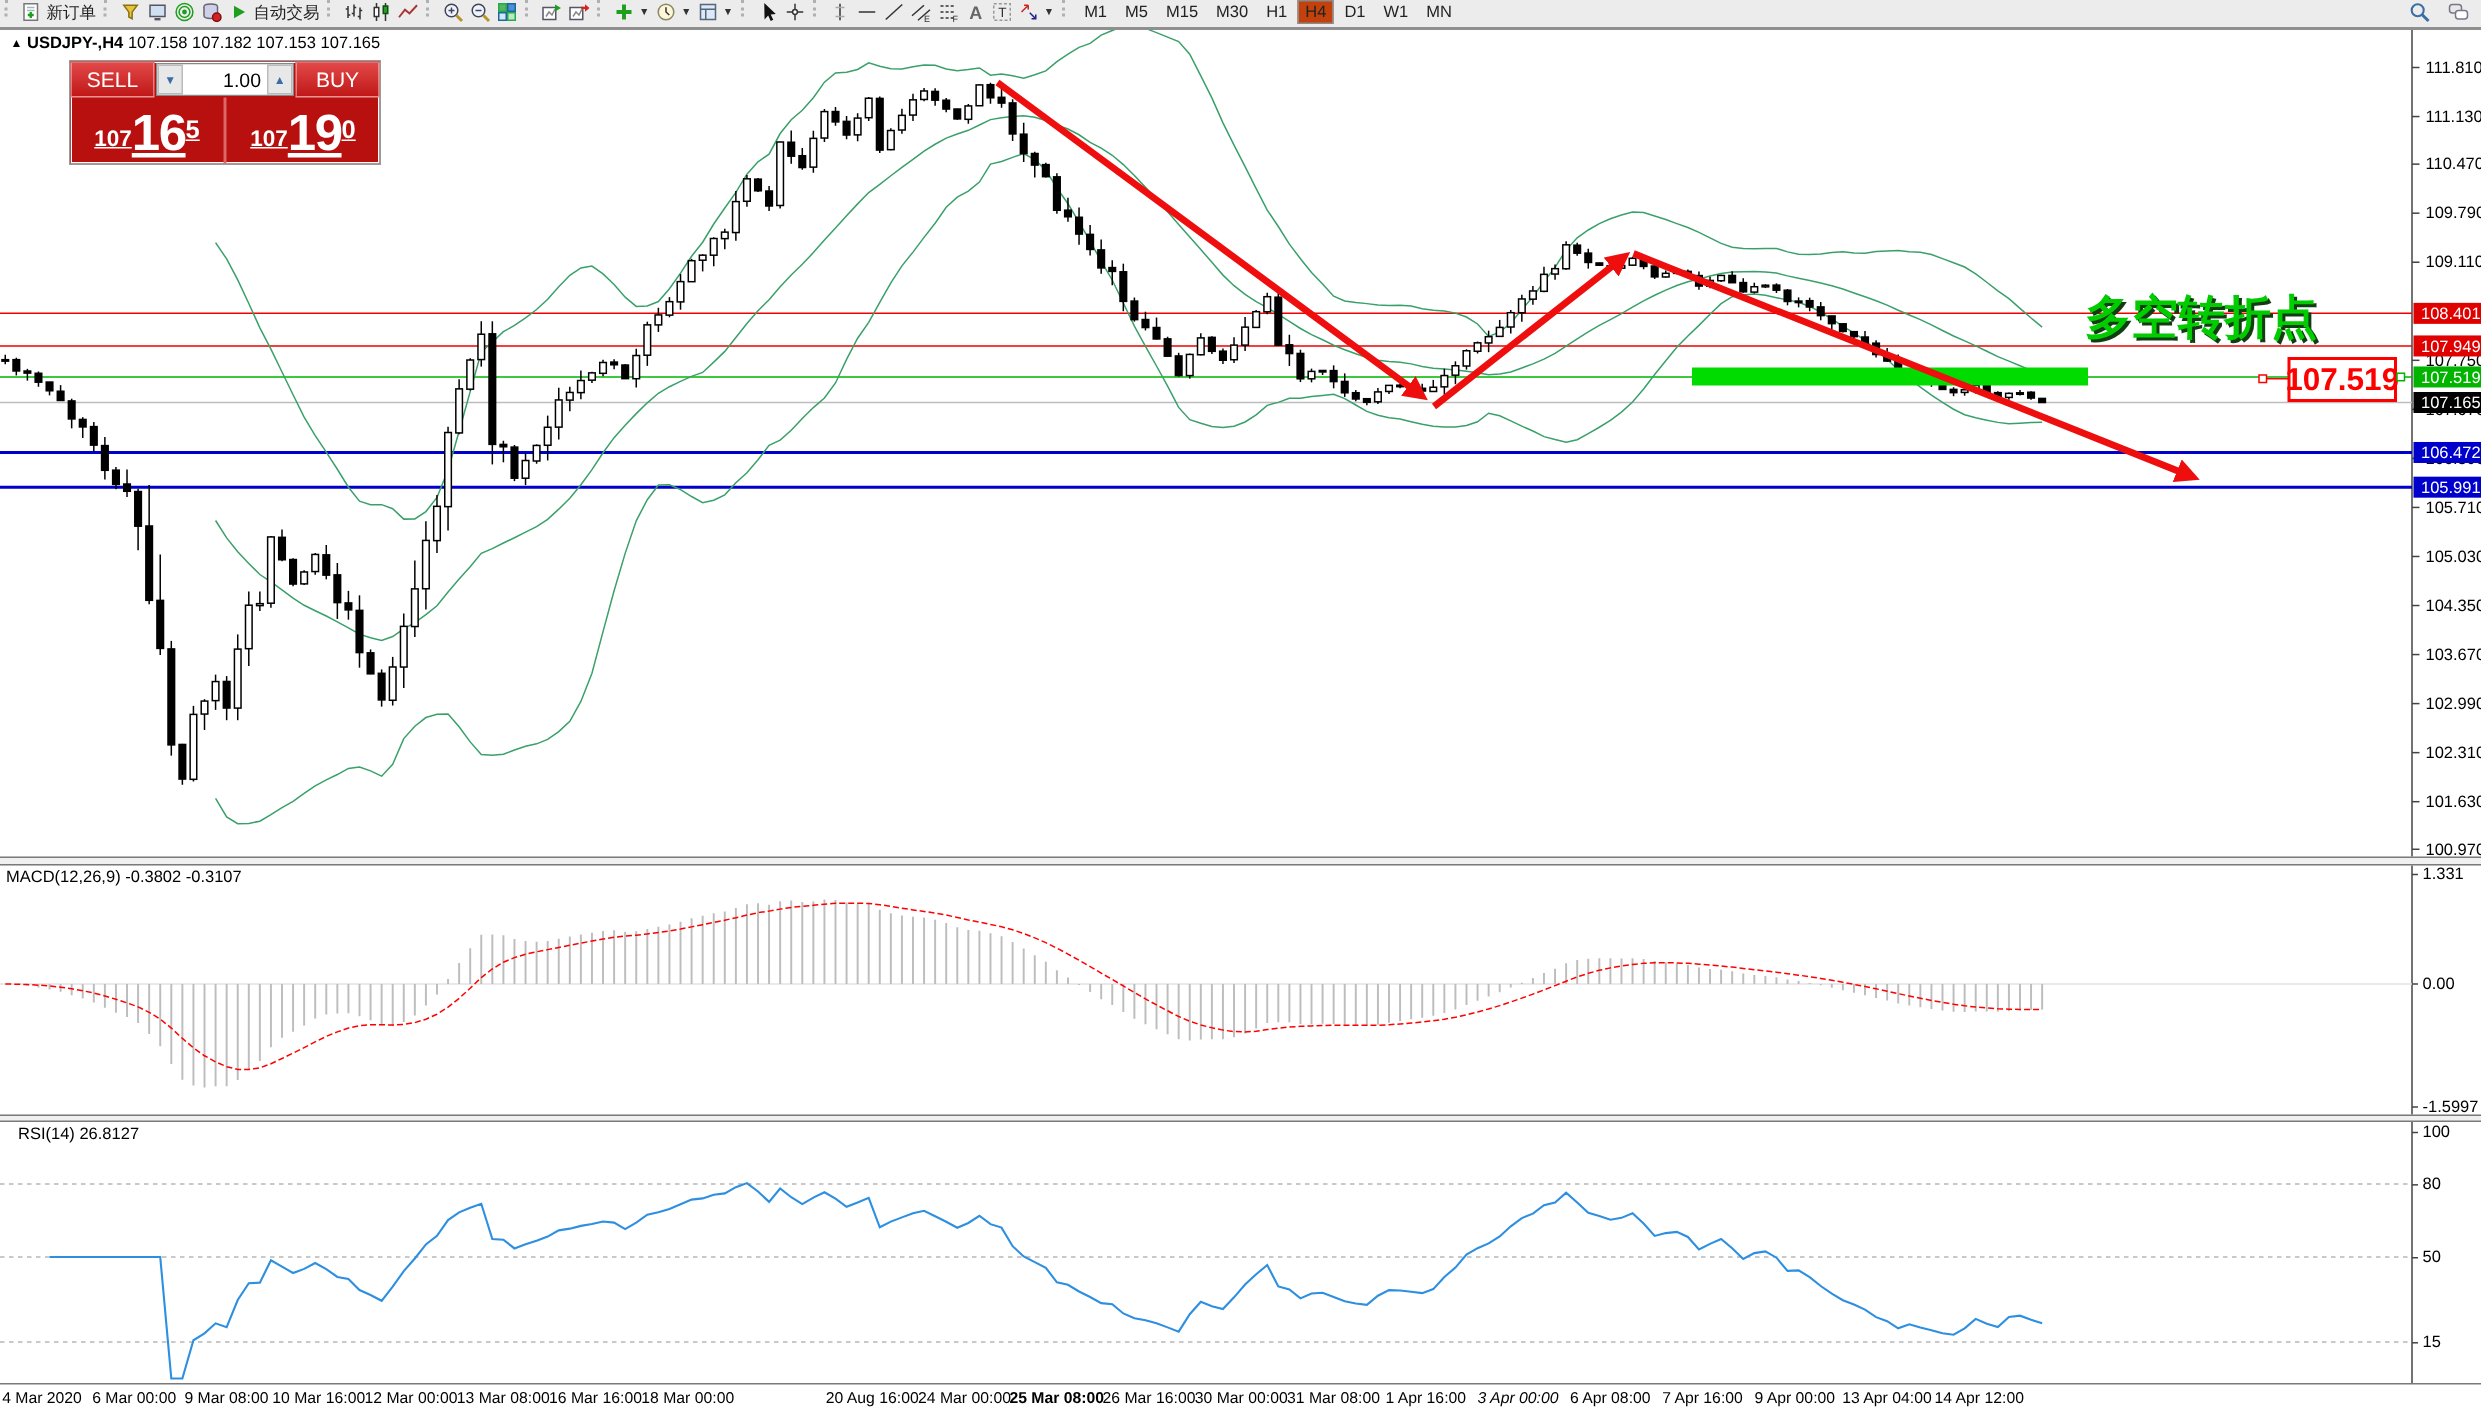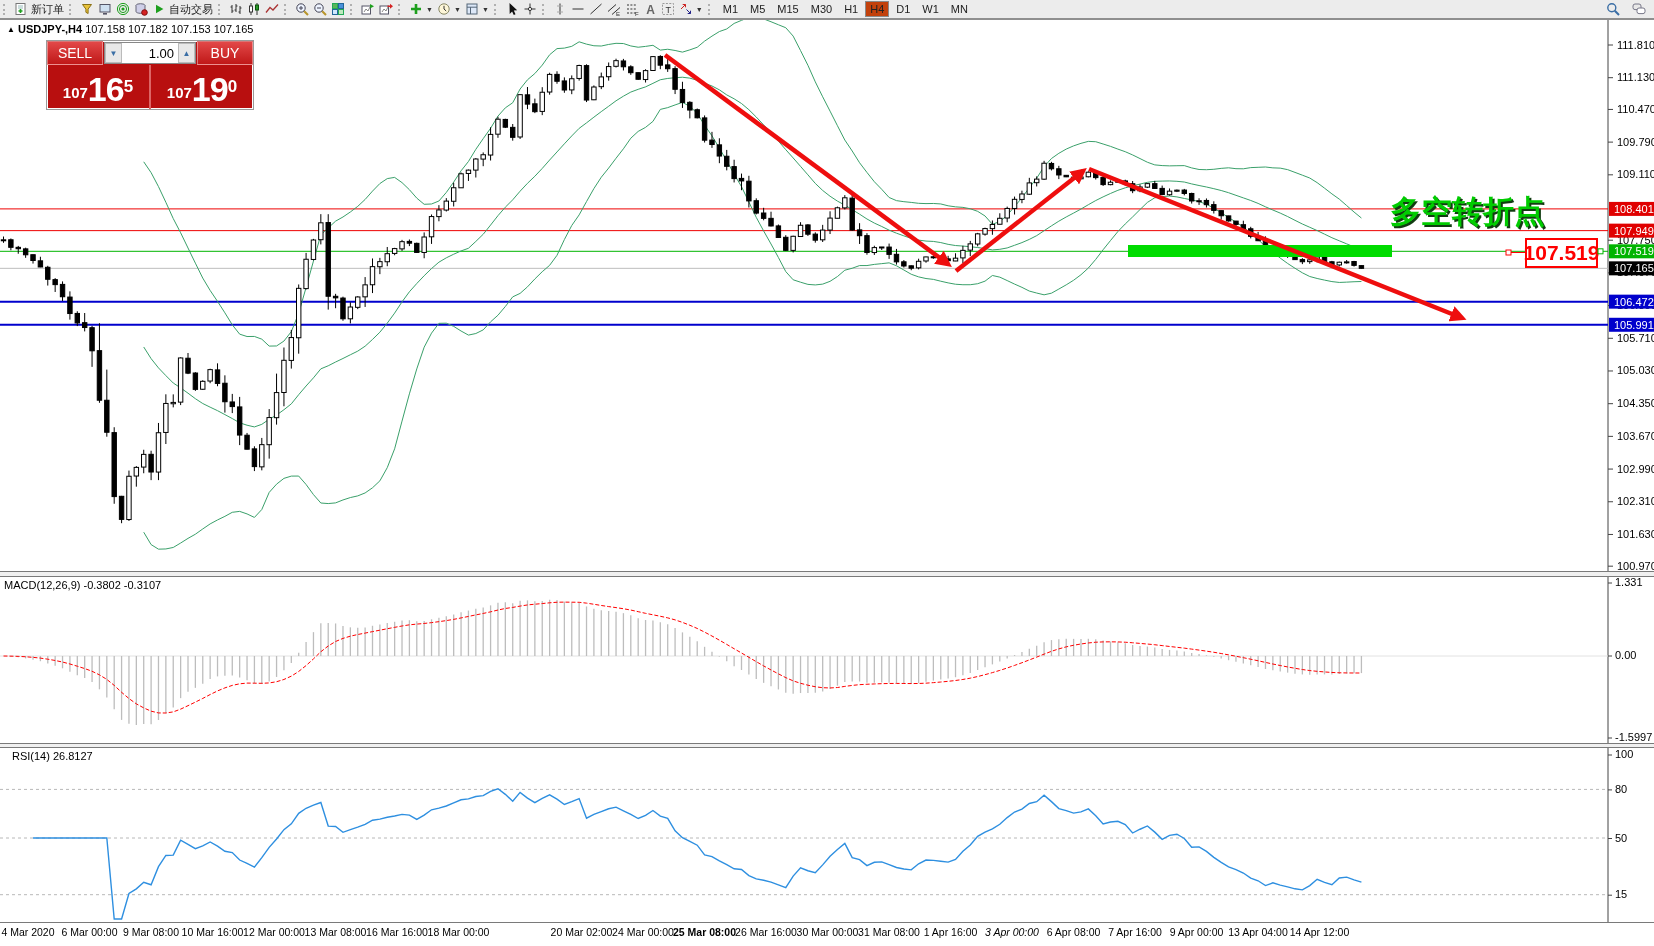--- a/index.html
+++ b/index.html
@@ -1,20 +1,20 @@
 <!DOCTYPE html>
 <html><head>
 <meta charset="utf-8">
 <style>
   html,body{margin:0;padding:0;}
   body{width:1654px;height:946px;position:relative;overflow:hidden;background:#ffffff;
        font-family:"Liberation Sans",sans-serif;-webkit-font-smoothing:none;}
   
   #toolbar{position:absolute;top:0;left:0;width:1654px;height:18px;background:#ececec;
-           border-bottom:2px solid #8f8f8f;display:flex;align-items:center;z-index:30;font-size:11px;color:#222;}
+           border-bottom:2px solid #8f8f8f;display:flex;align-items:flex-start;z-index:30;font-size:11px;color:#222;}
   .grip{width:3px;height:11px;border-left:2px dotted #b0b0b0;margin:0 4px 0 3px;}
   .tbtn{display:flex;align-items:center;height:16px;padding:0 2px;gap:2px;cursor:default;}
   .tbtn svg{display:block;}
   .tlabel{margin-left:1px;}
   .caret{font-size:7px;color:#333;margin-left:1px;}
   .tf{padding:0 4px;height:14px;line-height:14px;border:1px solid transparent;margin:0 1px;font-size:11px;}
   .tf.active{background:#c2410c;border:1px solid #8a8a8a;}
   #tb-right{margin-left:auto;display:flex;align-items:center;padding-right:6px;gap:8px;}
   
   .overlay{position:absolute;z-index:20;}
@@ -26,21 +26,21 @@
   #trade-panel{top:40px;left:2px;width:206px;background:#b80f0f;border:1px solid #9a9a9a;
                box-shadow:0 0 0 1px #ffffff inset;color:#fff;margin-left:44px;}
   #tp-head{display:flex;height:24px;align-items:stretch;}
   .tp-btn{width:59px;display:flex;align-items:center;justify-content:center;font-size:14px;
           background:linear-gradient(#e24848,#c01818);border:1px solid #ffffff66;}
   #tp-vol{flex:1;display:flex;align-items:stretch;background:#fff;border:1px solid #888;margin:1px;}
   .spin{width:15px;display:flex;align-items:center;justify-content:center;color:#3a6ea5;
         background:#e8e8e8;font-size:8px;border:1px solid #bbb;}
   #vol-input{flex:1;border:0;outline:0;text-align:right;font-size:13px;padding-right:4px;width:50px;
              font-family:"Liberation Sans",sans-serif;}
-  #tp-prices{display:flex;height:44px;}
+  #tp-prices{display:flex;height:44px;text-decoration:underline;}
   .tp-price{flex:1;display:flex;align-items:flex-end;justify-content:center;padding-bottom:3px;}
   .tp-price:first-child{border-right:2px solid #d66;}
   .pp-small{font-size:15px;font-weight:bold;line-height:26px;}
   .pp-big{font-size:34px;font-weight:bold;line-height:34px;letter-spacing:-1px;}
   .pp-sup{font-size:17px;font-weight:bold;line-height:38px;vertical-align:top;}
   
   #chart-svg{position:absolute;top:0;left:0;z-index:5;}
   
   #time-axis{position:absolute;top:926px;left:0;width:1654px;height:20px;z-index:8;}
   #time-axis span{position:absolute;transform:translateX(-50%);font-size:10.5px;color:#000;white-space:nowrap;}
@@ -966,21 +966,21 @@
 <div id="time-axis">
     <span style="left: 28px;">4 Mar 2020</span>
     <span style="left: 89.5px;">6 Mar 00:00</span>
     <span style="left: 151px;">9 Mar 08:00</span>
     <span style="left: 212.5px;">10 Mar 16:00</span>
     <span style="left: 274px;">12 Mar 00:00</span>
     <span style="left: 335.5px;">13 Mar 08:00</span>
     <span style="left: 397px;">16 Mar 16:00</span>
     <span style="left: 458.5px;">18 Mar 00:00</span>
     <span style="left: 520px; margin-top: 28px;">19 Mar 08:00</span>
-    <span style="left: 581.5px;">20 Mar 02:00</span>
+    <span style="left: 581.5px;">20 Aug 16:00</span>
     <span style="left: 643px;">24 Mar 00:00</span>
     <span style="left: 704.5px; font-weight: bold;">25 Mar 08:00</span>
     <span style="left: 766px;">26 Mar 16:00</span>
     <span style="left: 827.5px;">30 Mar 00:00</span>
     <span style="left: 889px;">31 Mar 08:00</span>
     <span style="left: 950.5px;">1 Apr 16:00</span>
     <span style="left: 1012px; font-style: italic;">3 Apr 00:00</span>
     <span style="left: 1073.5px;">6 Apr 08:00</span>
     <span style="left: 1135px;">7 Apr 16:00</span>
     <span style="left: 1196.5px;">9 Apr 00:00</span>

